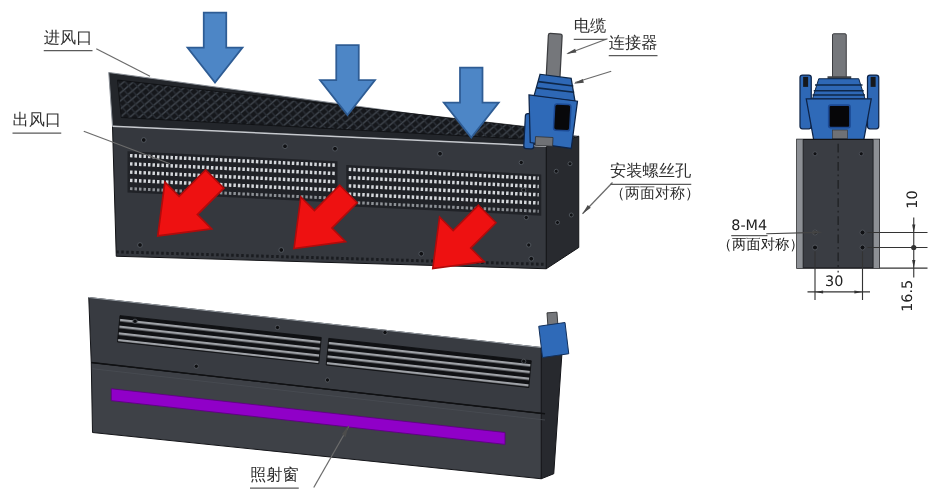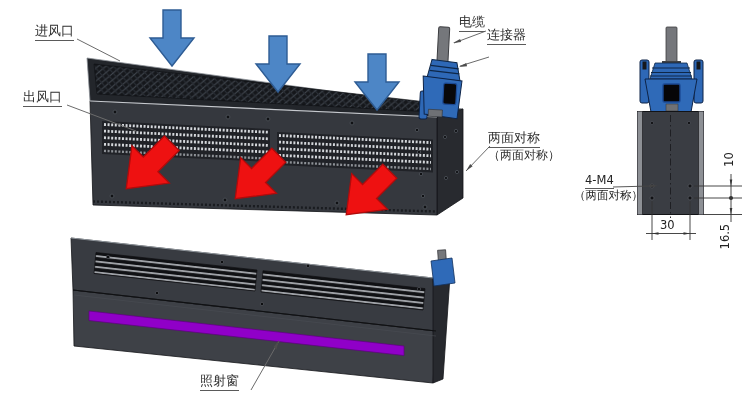--- a/index.html
+++ b/index.html
@@ -196,27 +196,27 @@
   </g>
   <g fill="#4c4c4c" stroke="none">
     <polygon points="453,43 460.1,39.0 461.1,42.0"></polygon>
     <polygon points="459,67 466.2,63.1 467.1,66.2"></polygon>
     <polygon points="466,171 470.2,164.0 472.6,166.2"></polygon>
     <polygon points="279,340 276.4,349.7 273.6,347.1"></polygon>
   </g>
 </svg>
 
 <div class="lb" style="left:35px;top:24px"><span class="u">进风口</span></div>
-<div class="lb" style="left:23px;top:90px"><span class="u">出风口</span></div>
+<div class="lb" style="left:10px;top:90px"><span class="u">出风口</span></div>
 <div class="lb" style="left:459px;top:15px"><span class="u">电缆</span></div>
 <div class="lb" style="left:487px;top:28px"><span class="u">连接器</span></div>
 <div class="lb" style="left:488px;top:131px">
-  <span class="u">两面对称</span><br>
+  <span class="u">安装螺丝孔</span><br>
   <span class="small">（两面对称）</span>
 </div>
 <div class="lb" style="left:200px;top:374px"><span class="u">照射窗</span></div>
-<div class="lb dim" style="left:585px;top:174px"><span class="u">4-M4</span></div>
+<div class="lb dim" style="left:585px;top:174px"><span class="u">8-M4</span></div>
 <div class="lb dim" style="left:574px;top:189px"><span>（两面对称）</span></div>
 <div class="lb dim" style="left:660px;top:219px"><span>30</span></div>
 <div class="lb dim rot" style="left:716px;top:153px;width:28px"><span>10</span></div>
 <div class="lb dim rot" style="left:707px;top:230px;width:38px"><span>16.5</span></div>
 
 </div>
 
 </body></html>

